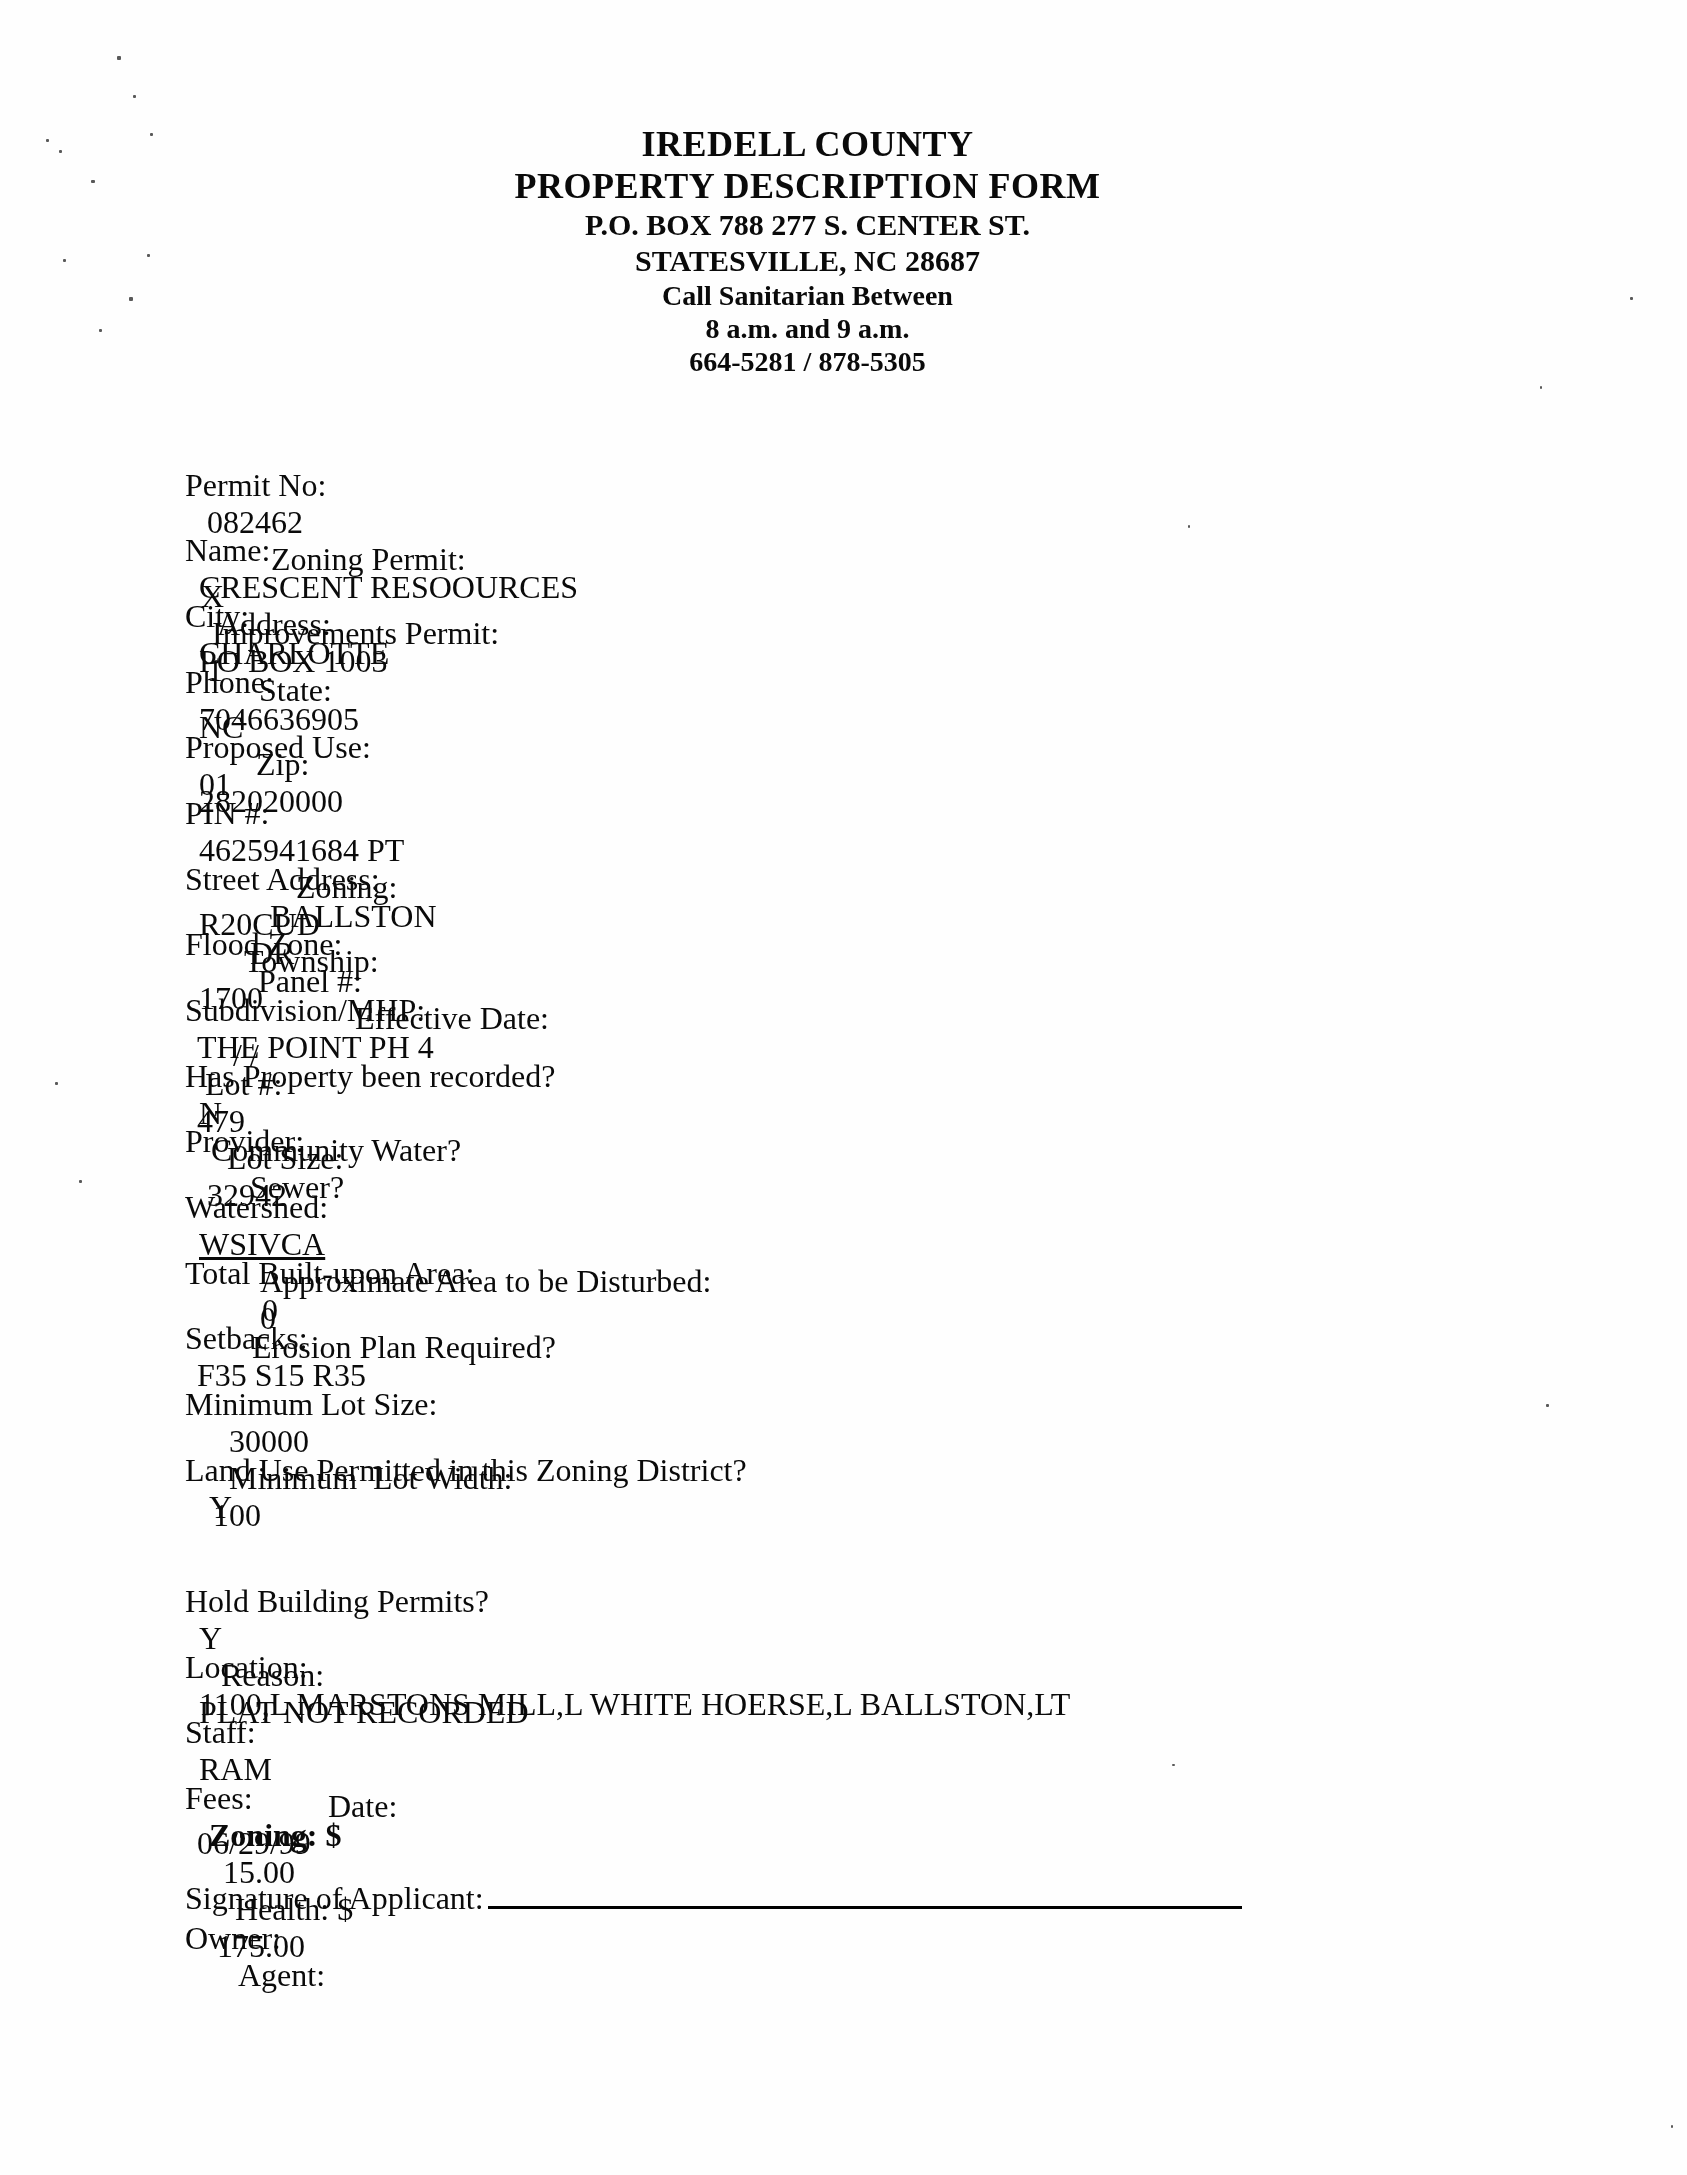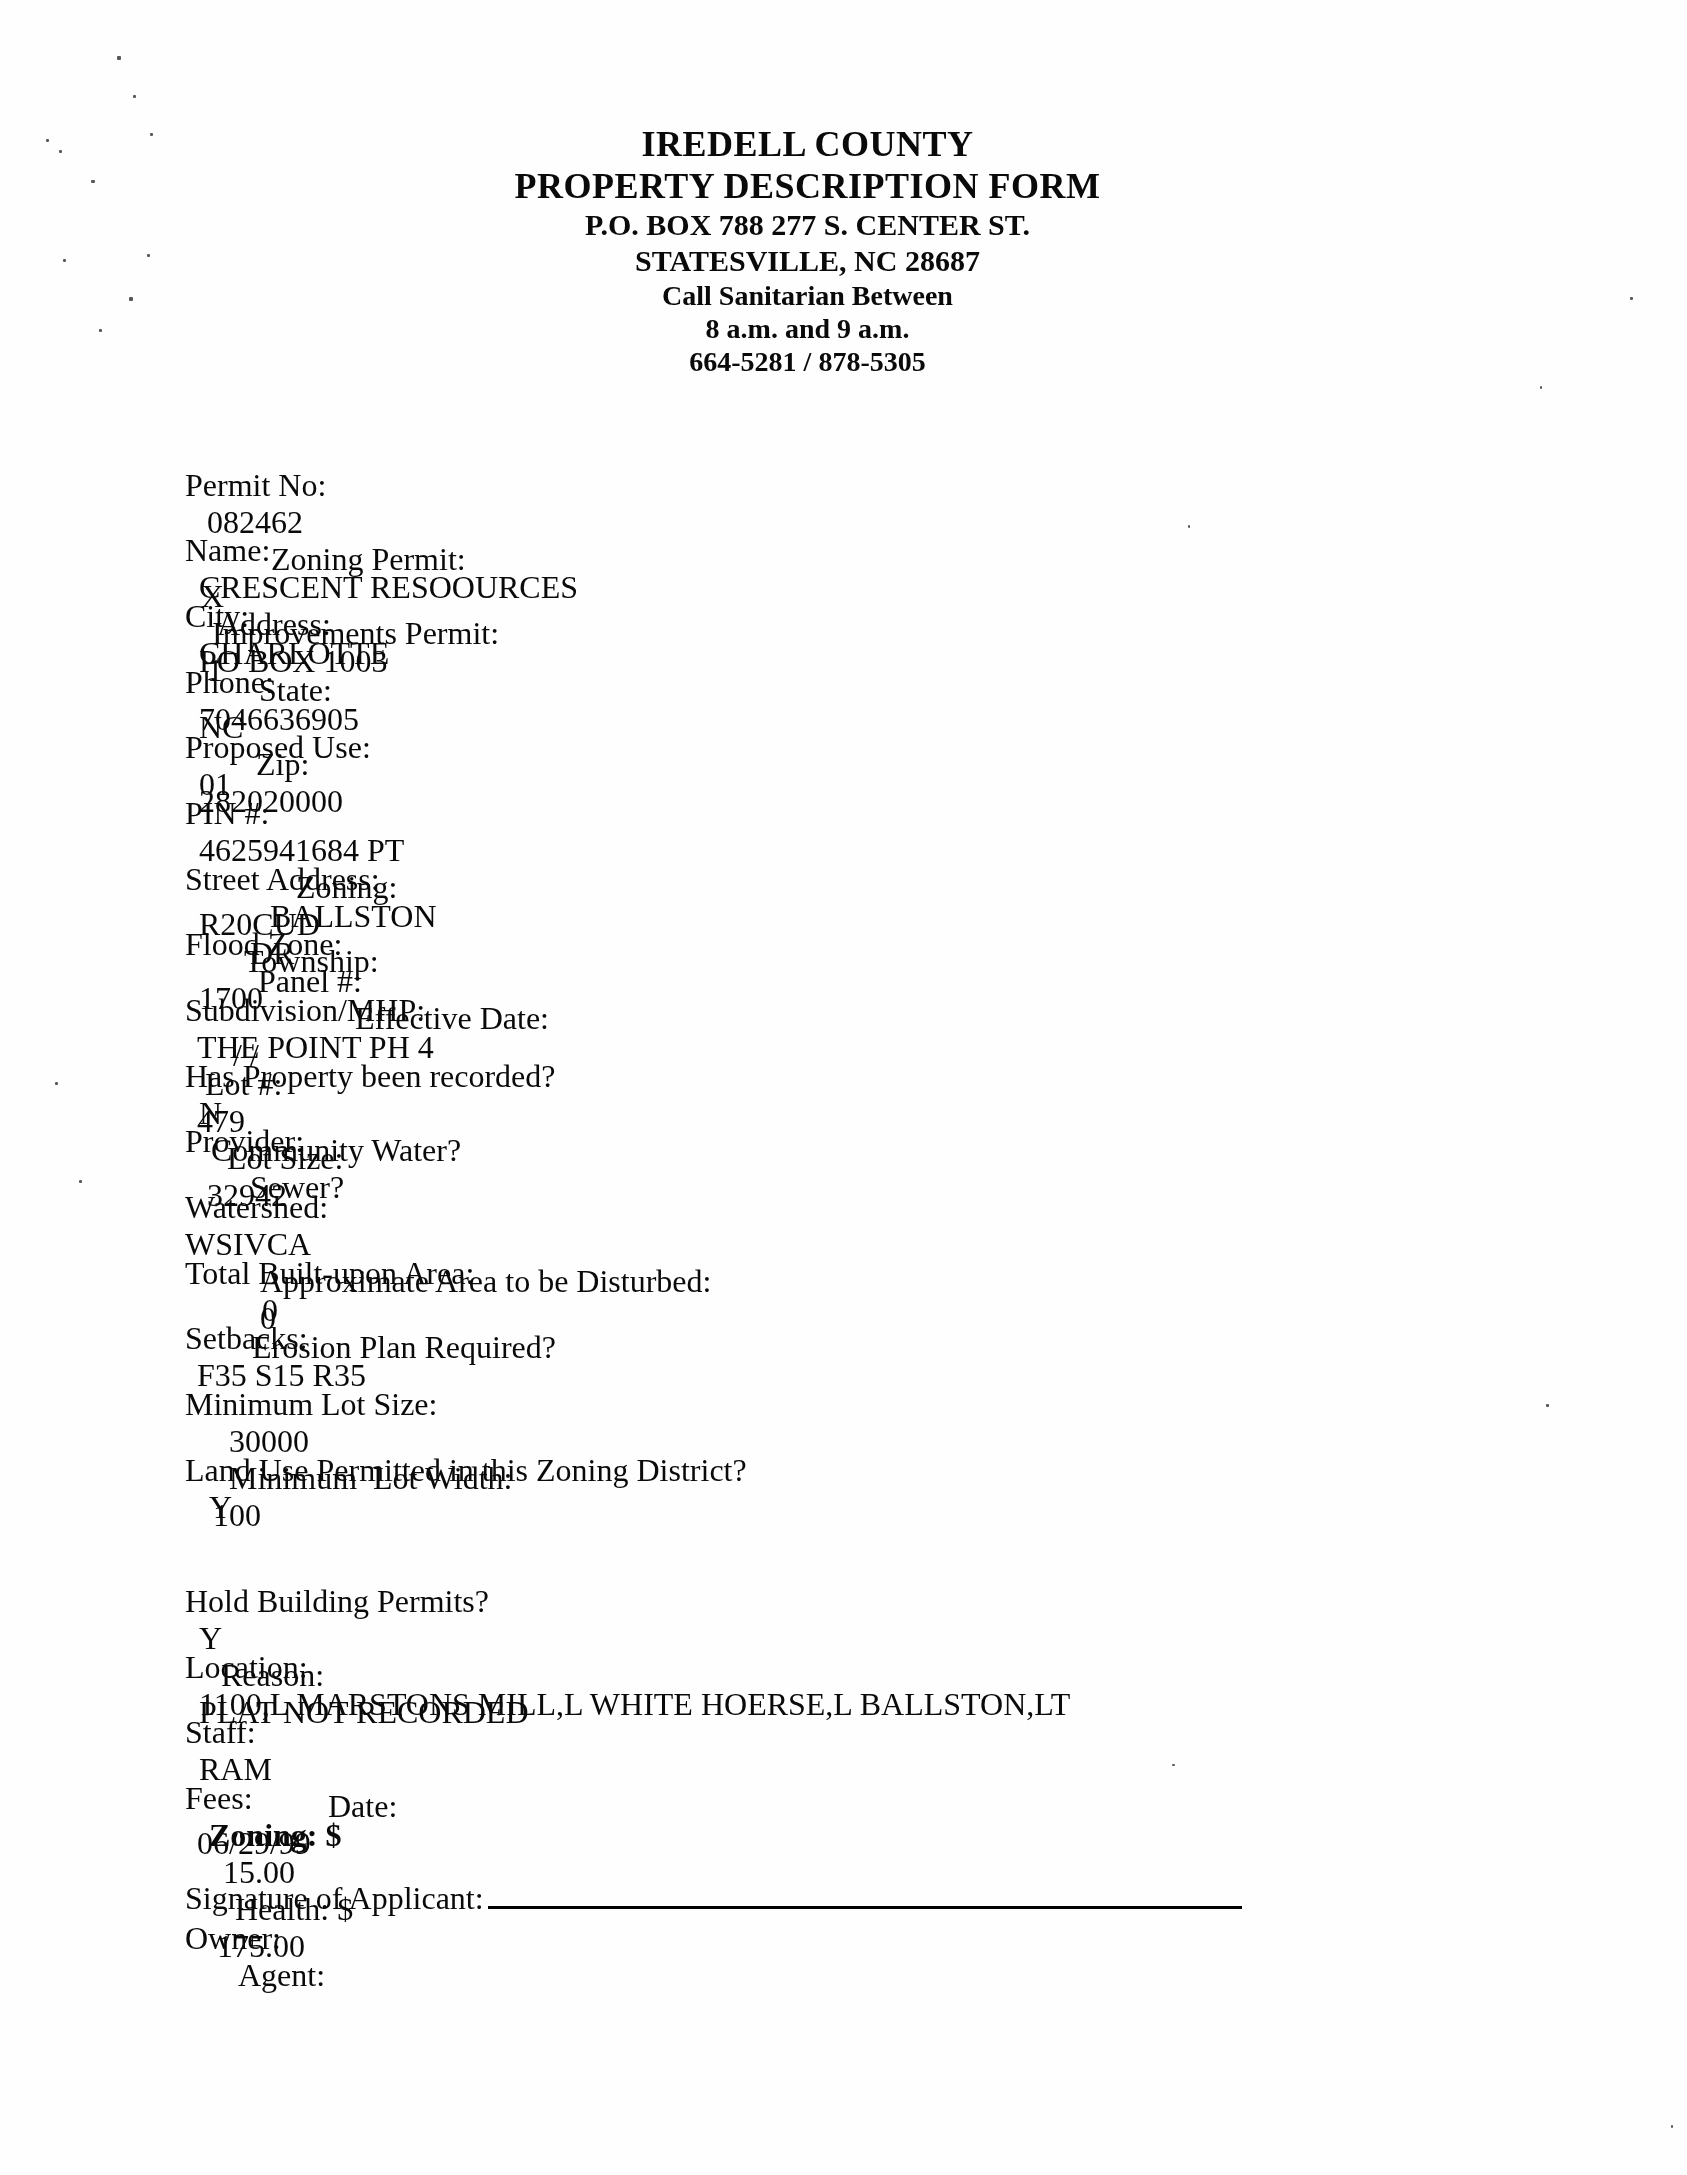--- a/index.html
+++ b/index.html
@@ -155,21 +155,21 @@
     <span style="margin-left:26px;">Community Water?</span>
     <span style="margin-left:65px;">Sewer?</span>
   </div>
 
   <div class="fl" style="top:1086px;">
     <span>Provider:</span>
   </div>
 
   <div class="fl" style="top:1152px;">
     <span>Watershed:</span>
-    <span style="margin-left:0;">WSIVCA</span>
+    <span style="margin-left:14px;text-decoration:underline;">WSIVCA</span>
     <span style="margin-left:75px;">Approximate Area to be Disturbed:</span>
     <span style="margin-left:75px;">0</span>
   </div>
 
   <div class="fl" style="top:1218px;">
     <span>Total Built-upon Area:</span>
     <span style="margin-left:77px;">0</span>
     <span style="margin-left:67px;">Erosion Plan Required?</span>
   </div>
 

